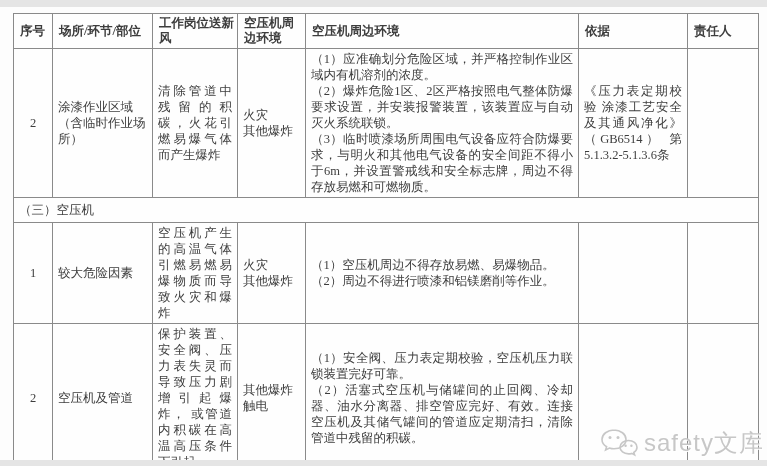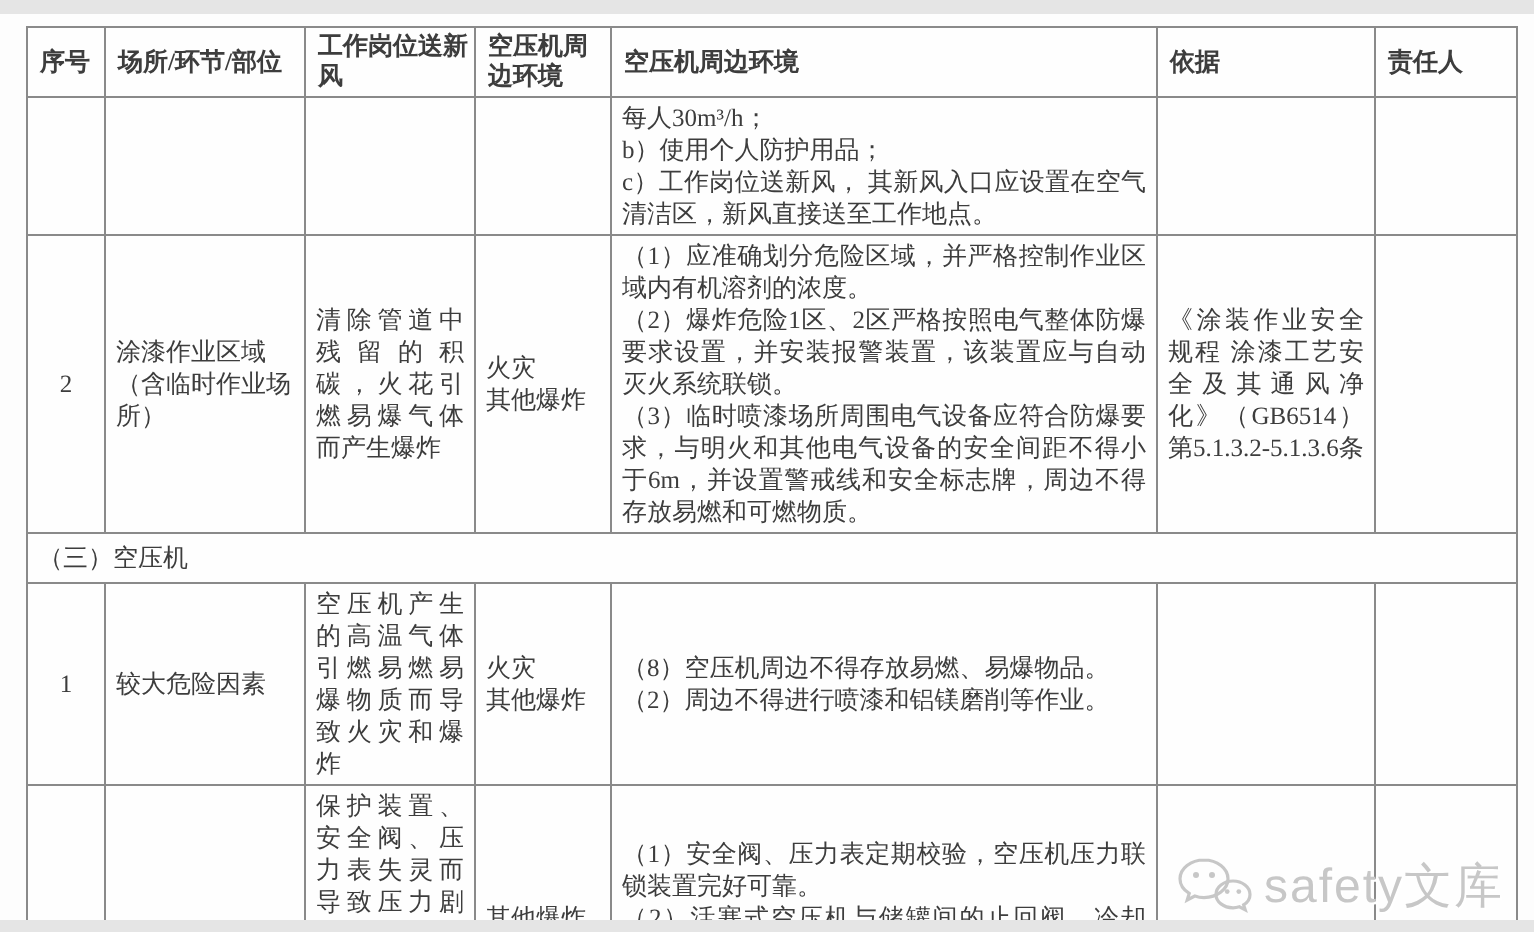--- a/index.html
+++ b/index.html
@@ -82,21 +82,21 @@
   }
   tr.r-header { height: 35px; }
   tr.r-a { height: 65px; }
   tr.r-b { height: 124px; }
   tr.r-section { height: 25px; }
   tr.r-c { height: 76px; }
   tr.r-d { height: 115px; }
 
   .watermark {
     position: absolute;
-    right: 15px;
+    right: 3px;
     bottom: 7px;
     display: flex;
     align-items: center;
     gap: 5px;
     background: transparent;
   }
   .watermark .wm-text {
     font-family: "Liberation Sans", "DejaVu Sans", sans-serif;
     font-size: 24px;
     color: #c7c7c7;
@@ -125,56 +125,45 @@
         <tr class="r-header">
       <th class="th-center">序号</th>
       <th>场所/环节/部位</th>
       <th>工作岗位送新风</th>
       <th>空压机周边环境</th>
       <th>空压机周边环境</th>
       <th>依据</th>
       <th>责任人</th>
     </tr>
 
-    <tr class="r-a">
-      <td class="c"></td>
-      <td class="loc-cell"></td>
-      <td class="hazard-cell"></td>
-      <td class="accident-cell"></td>
-      <td class="measures-cell">每人30m³/h；
-b）使用个人防护用品；
-c）工作岗位送新风， 其新风入口应设置在空气清洁区，新风直接送至工作地点。</td>
-      <td class="basis-cell"></td>
-      <td class="c"></td>
-    </tr>
 
     <tr class="r-b">
       <td class="c">2</td>
       <td class="loc-cell">涂漆作业区域（含临时作业场所）</td>
       <td class="hazard-cell">清除管道中残留的积碳，火花引燃易爆气体而产生爆炸</td>
       <td class="accident-cell">火灾
 其他爆炸</td>
       <td class="measures-cell">（1）应准确划分危险区域，并严格控制作业区域内有机溶剂的浓度。
 （2）爆炸危险1区、2区严格按照电气整体防爆要求设置，并安装报警装置，该装置应与自动灭火系统联锁。
 （3）临时喷漆场所周围电气设备应符合防爆要求，与明火和其他电气设备的安全间距不得小于6m，并设置警戒线和安全标志牌，周边不得存放易燃和可燃物质。</td>
-      <td class="basis-cell">《涂装作业安全规程 涂漆工艺安全及其通风净化》（GB6514） 第5.1.3.2-5.1.3.6条</td>
+      <td class="basis-cell">《压力表定期校验 涂漆工艺安全及其通风净化》（GB6514） 第5.1.3.2-5.1.3.6条</td>
       <td class="c"></td>
     </tr>
 
     <tr class="r-section">
       <td class="section-cell" colspan="7">（三）空压机</td>
     </tr>
 
     <tr class="r-c">
       <td class="c">1</td>
       <td class="loc-cell">较大危险因素</td>
       <td class="hazard-cell">空压机产生的高温气体引燃易燃易爆物质而导致火灾和爆炸</td>
       <td class="accident-cell">火灾
 其他爆炸</td>
-      <td class="measures-cell">（8）空压机周边不得存放易燃、易爆物品。
+      <td class="measures-cell">（1）空压机周边不得存放易燃、易爆物品。
 （2）周边不得进行喷漆和铝镁磨削等作业。</td>
       <td class="basis-cell"></td>
       <td class="c"></td>
     </tr>
 
     <tr class="r-d">
       <td class="c">2</td>
       <td class="loc-cell">空压机及管道</td>
       <td class="hazard-cell">保护装置、安全阀、压力表失灵而导致压力剧增引起爆炸， 或管道内积碳在高温高压条件下引起</td>
       <td class="accident-cell">其他爆炸

